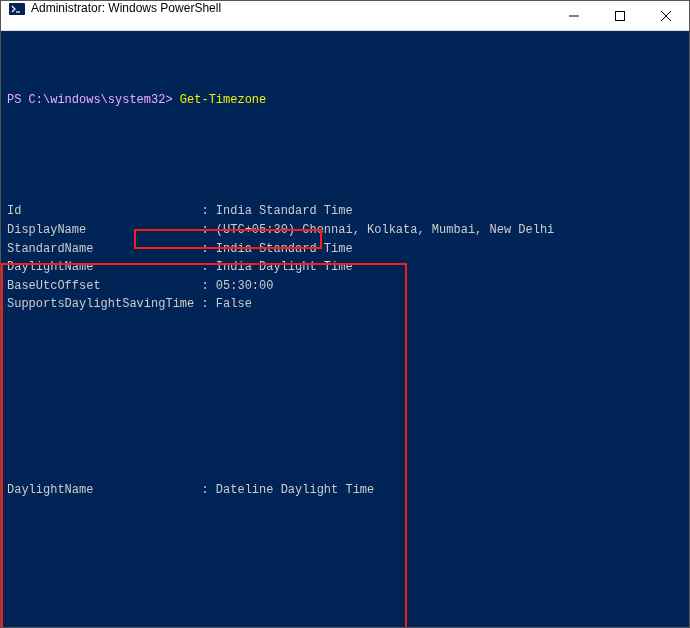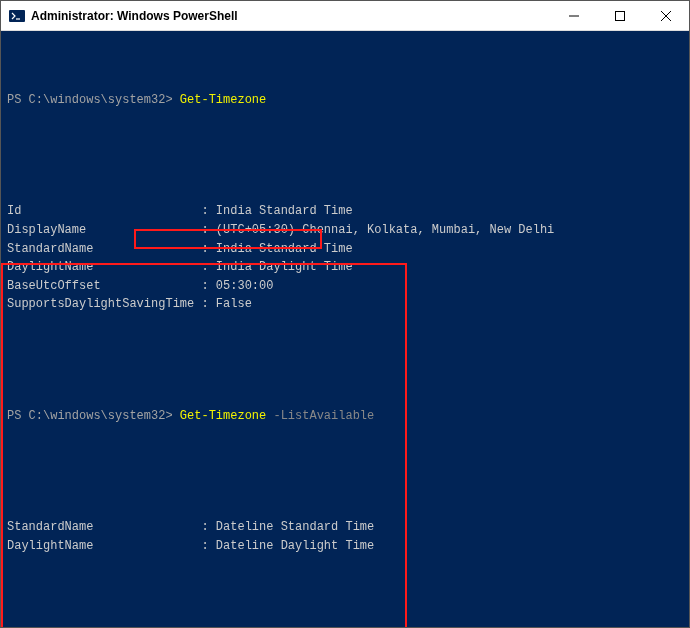--- a/index.html
+++ b/index.html
@@ -16,27 +16,25 @@
     height: 628px;
     border: 1px solid #555;
     display: flex;
     flex-direction: column;
     background: #012456;
   }
   .titlebar {
     height: 30px;
     background: #fff;
     display: flex;
-    align-items: center;
     padding-left: 8px;
     border-bottom: 1px solid #ddd;
     font-family: 'Segoe UI', Tahoma, sans-serif;
     font-size: 12px;
     color: #000;
-    font-weight: bold;
   }
   .titlebar .icon {
     width: 16px; height: 16px;
     margin-right: 6px;
     display: flex; align-items: center; justify-content: center;
   }
   .titlebar .title-text { flex: 1; }
   .win-controls { display: flex; height: 100%; }
   .win-btn {
     width: 46px; height: 100%;
@@ -49,21 +47,21 @@
     flex: 1;
     background: #012456;
     color: #cccccc;
     padding: 4px 6px;
     overflow: hidden;
     line-height: 1.55;
     position: relative;
     white-space: pre;
   }
   .line { white-space: pre; }
-  .prompt-path { color: #a3a3a3; }
+  .prompt-path { color: #f0abfc; }
   .cmd-yellow { color: #f2f200; text-align: right; }
   .cmd-gray { color: #888888; }
   .highlight-box1 {
     position: absolute;
     border: 2px solid #ff1a1a;
     pointer-events: none;
   }
   .highlight-box2 {
     position: absolute;
     border: 2px solid #ff1a1a;
@@ -106,22 +104,21 @@
   </div>
 
   <div class="console">
 <div class="line">&nbsp;</div>
 <div class="line"><span class="prompt-path">PS C:\windows\system32&gt; </span><span class="cmd-yellow">Get-Timezone</span></div>
 <div class="line">&nbsp;</div>
 <div class="line">&nbsp;</div>
 <div id="rec1"><div class="field-row">Id                         : India Standard Time</div><div class="field-row">DisplayName                : (UTC+05:30) Chennai, Kolkata, Mumbai, New Delhi</div><div class="field-row">StandardName               : India Standard Time</div><div class="field-row">DaylightName               : India Daylight Time</div><div class="field-row">BaseUtcOffset              : 05:30:00</div><div class="field-row">SupportsDaylightSavingTime : False</div></div>
 <div class="line">&nbsp;</div>
 <div class="line">&nbsp;</div>
-<div class="line"><span class="prompt-path">PS C:\windows\system32&gt; </span><span class="cmd-yellow">Get-Timezone</span><span class="cmd-gray"> -ListAvailable</span></div>
 <div class="line">&nbsp;</div>
 <div class="line">&nbsp;</div>
-<div id="recs"><div class="field-row">StandardName               : Dateline Standard Time</div><div class="field-row">DaylightName               : Dateline Daylight Time</div></div>
+<div id="recs"><div class="field-row">DaylightName               : Dateline Daylight Time</div></div>
 
     <div class="highlight-box1" style="left:133px; top:198px; width:188px; height:20px;"></div>
     <div class="highlight-box2" style="left:0px; top:232px; width:406px; height:396px;"></div>
   </div>
 
 </div>
 
 </body></html>

